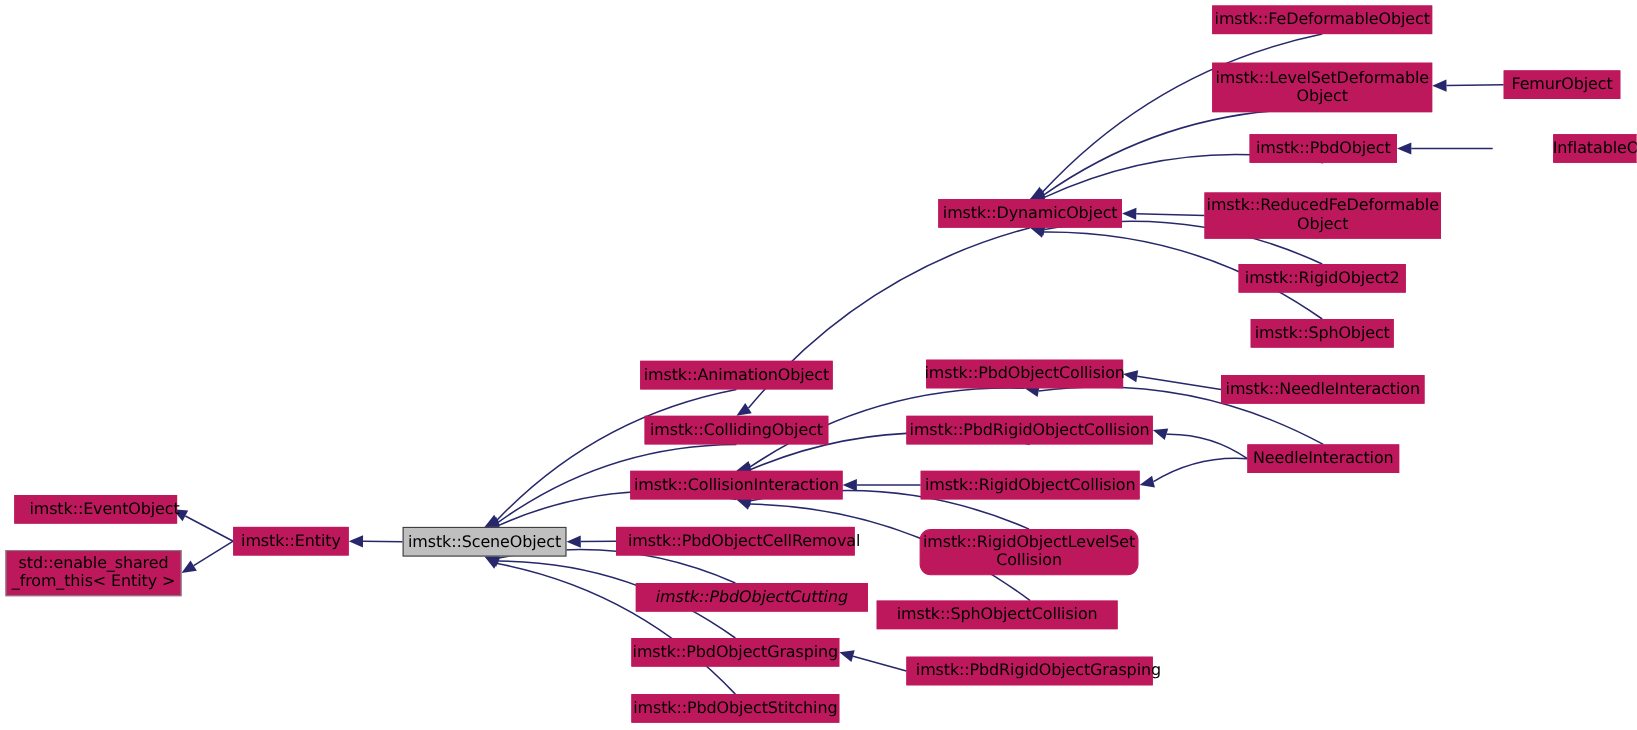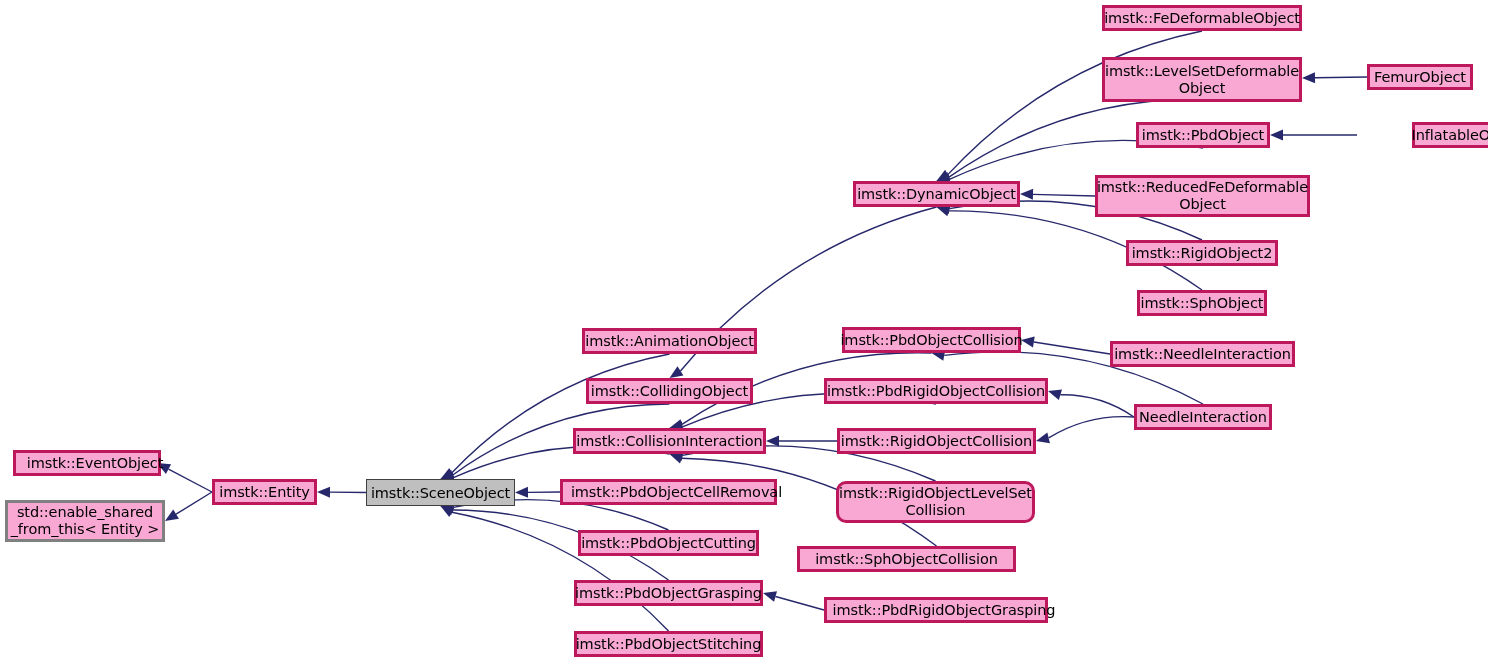--- a/index.html
+++ b/index.html
@@ -21,22 +21,22 @@
     position: absolute;
     left: 0;
     top: 0;
     width: 1488px;
     height: 664px;
     pointer-events: none;
   }
   .node {
     position: absolute;
     box-sizing: border-box;
-    border: 3px solid #be185d;
-    background: #f9a8d4;
+    border: 1px solid #be185d;
+    background: #be185d;
     color: #000000;
     font-size: 14.5px;
     line-height: 16px;
     display: flex;
     align-items: center;
     justify-content: center;
     text-align: center;
     letter-spacing: -0.1px;
     white-space: pre-line;
     z-index: 2;
@@ -177,21 +177,21 @@
     </svg>
 <div class="node" style="left: 13px; top: 450px; width: 148px; height: 26px; padding-left: 16px;">imstk::EventObject</div>
     <div class="node dashed-light two-line" style="left: 5px; top: 500px; width: 160px; height: 42px;">std::enable_shared
 _from_this&lt; Entity &gt;</div>
     <div class="node" style="left: 212px; top: 479px; width: 105px; height: 26px;">imstk::Entity</div>
     <div class="node current" style="left: 366px; top: 479px; width: 149px; height: 27px;">imstk::SceneObject</div>
     <div class="node" style="left: 582px; top: 328px; width: 175px; height: 26px;">imstk::AnimationObject</div>
     <div class="node" style="left: 586px; top: 378px; width: 167px; height: 26px;">imstk::CollidingObject</div>
     <div class="node" style="left: 573px; top: 428px; width: 193px; height: 26px;">imstk::CollisionInteraction</div>
     <div class="node" style="left: 560px; top: 479px; width: 217px; height: 26px; padding-left: 16px;">imstk::PbdObjectCellRemoval</div>
-    <div class="node" style="left: 578px; top: 530px; width: 181px; height: 26px;">imstk::PbdObjectCutting</div>
+    <div class="node" style="left: 578px; top: 530px; width: 211px; height: 26px; font-style: italic;">imstk::PbdObjectCutting</div>
     <div class="node" style="left: 574px; top: 580px; width: 189px; height: 26px;">imstk::PbdObjectGrasping</div>
     <div class="node" style="left: 574px; top: 631px; width: 189px; height: 26px;">imstk::PbdObjectStitching</div>
     <div class="node" style="left: 853px; top: 181px; width: 167px; height: 26px;">imstk::DynamicObject</div>
     <div class="node" style="left: 842px; top: 327px; width: 179px; height: 26px;">imstk::PbdObjectCollision</div>
     <div class="node" style="left: 824px; top: 378px; width: 224px; height: 26px;">imstk::PbdRigidObjectCollision</div>
     <div class="node" style="left: 837px; top: 428px; width: 199px; height: 26px;">imstk::RigidObjectCollision</div>
     <div class="node two-line" style="left: 836px; top: 481px; width: 199px; height: 42px; border-radius: 10px;">imstk::RigidObjectLevelSet
 Collision</div>
     <div class="node" style="left: 797px; top: 546px; width: 219px; height: 26px;">imstk::SphObjectCollision</div>
     <div class="node" style="left: 824px; top: 597px; width: 224px; height: 26px; padding-left: 16px;">imstk::PbdRigidObjectGrasping</div>

